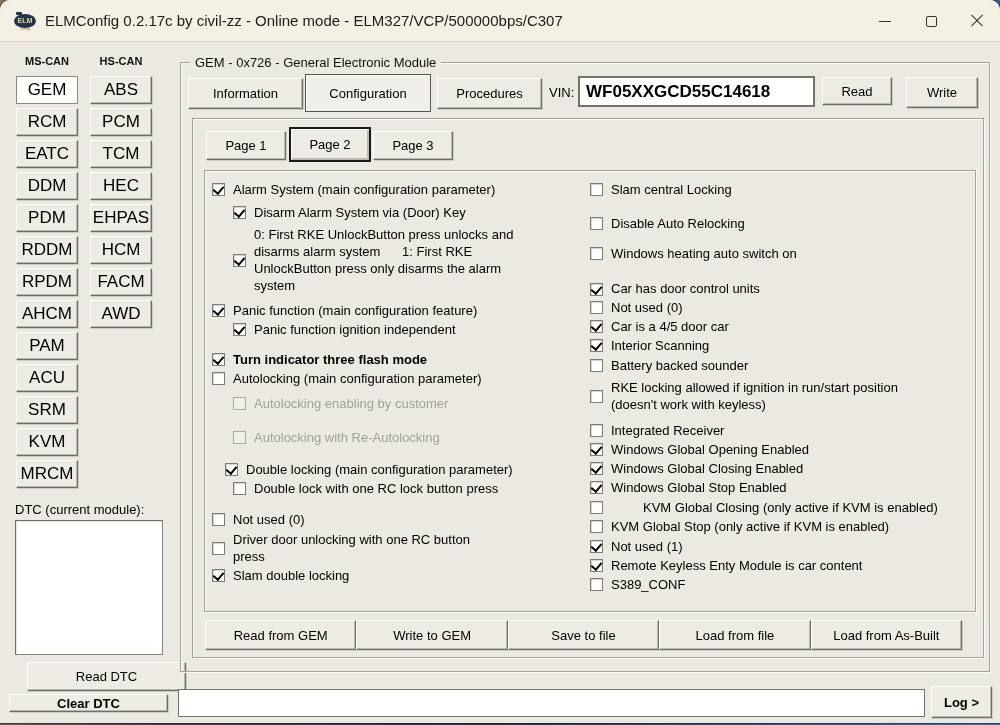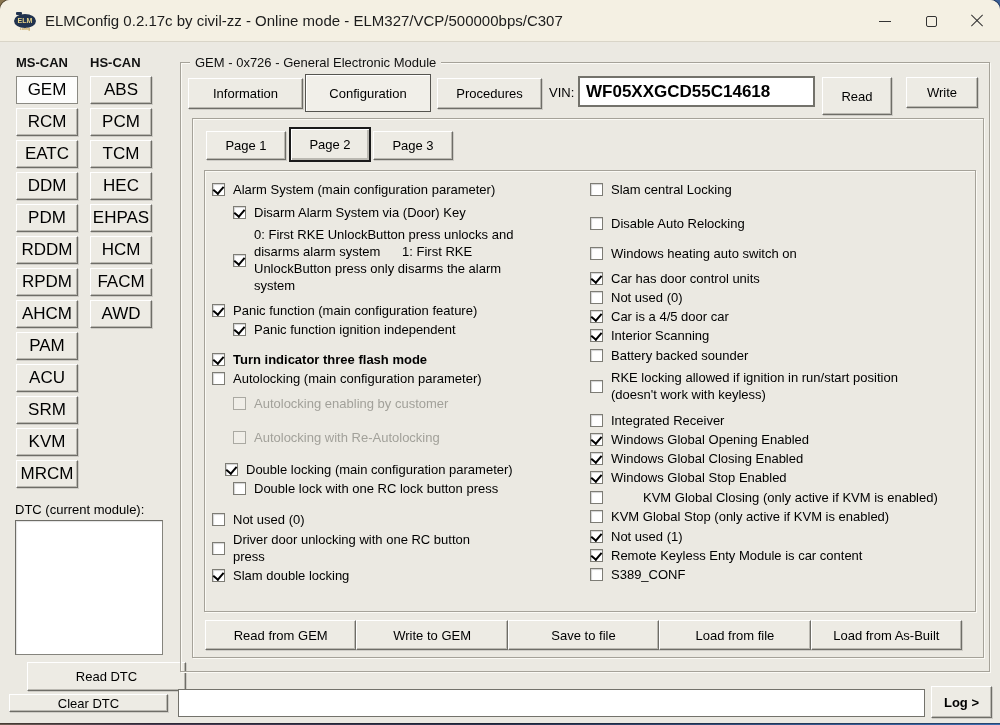--- a/index.html
+++ b/index.html
@@ -23,42 +23,42 @@
   .g-close::before { transform:rotate(45deg); } .g-close::after { transform:rotate(-45deg); }
   
   .btn { background:#edebe4; color:#000; font-size:13px; display:flex; align-items:center; justify-content:center;
     border-top:1px solid #ffffff; border-left:1px solid #ffffff;
     border-right:1px solid #6e6d67; border-bottom:1px solid #6e6d67;
     box-shadow:inset -1px -1px 0 #bab8b1, 1px 1px 0 rgba(0,0,0,.12); cursor:default; white-space:nowrap; }
   .sunken { background:#fff; border:1px solid #85847d; border-top-color:#6e6d67; border-left-color:#6e6d67;
     box-shadow:inset 1px 1px 1px rgba(0,0,0,.12); }
   .etched { border:1px solid #a5a299; box-shadow:1px 1px 0 #fbfaf5, inset 1px 1px 0 #fbfaf5; }
   
-  .can-label { position:absolute; top:55px; width:62px; text-align:left; font-weight:bold; font-size:13px; color:#111; }
+  .can-label { position:absolute; top:55px; width:62px; text-align:center; font-weight:bold; font-size:11px; color:#111; }
   #ms-label { left:16px; } #hs-label { left:90px; }
   #ms-col { position:absolute; left:16px; top:76px; width:62px; }
   #hs-col { position:absolute; left:90px; top:76px; width:62px; }
   .mbtn { width:100%; height:28px; margin-bottom:4px; font-size:17px; }
   .mbtn.sel { background:#fdfdfc; border:1px solid #8b8a83; box-shadow:none; }
   #dtc-label { position:absolute; left:15px; top:502px; font-size:13px; color:#000; }
   #dtc-box { position:absolute; left:15px; top:520px; width:148px; height:135px; }
   #read-dtc { position:absolute; left:27px; top:662px; width:159px; height:29px; }
-  #clear-dtc { position:absolute; left:9px; top:694px; width:159px; height:18px; }
+  #clear-dtc { position:absolute; left:9px; top:694px; width:159px; height:18px;font-weight:bold; }
   
   #groupbox { position:absolute; left:180px; top:62px; width:810px; height:610px; }
   #group-legend { position:absolute; left:190px; top:55px; background:#ebe9e2; padding:0 5px; font-size:13px; color:#111; }
   .tab { position:absolute; height:31px; }
   #tab-information { left:188px; top:78px; width:115px; }
   #tab-configuration { left:305px; top:74px; width:126px; height:38px; background:#f1efe9;
      border:1px solid #55544f; box-shadow:inset 1px 1px 0 #fff; }
   #tab-procedures { left:437px; top:78px; width:105px; }
   #vin-label { position:absolute; left:549px; top:85px; font-size:13px; }
   #vin-input { position:absolute; left:578px; top:76px; width:237px; height:31px; border:2px solid #73726b;
      background:#fff; font-family:"Liberation Sans",sans-serif; font-size:17px; font-weight:bold; padding:0 6px; }
-  #read-btn { position:absolute; left:822px; top:77px; width:70px; height:38px; }
+  #read-btn { position:absolute; left:822px; top:77px; width:70px; height:28px; }
   #write-btn { position:absolute; left:906px; top:77px; width:72px; height:31px; }
   #outer-panel { position:absolute; left:192px; top:118px; width:792px; height:540px; }
   .page { position:absolute; height:29px; width:80px; }
   #page-tab-0 { left:206px; top:131px; }
   #page-tab-1 { left:289px; top:127px; width:82px; height:35px; border:2px solid #1a1a1a; background:#edebe4;
      box-shadow:inset 1px 1px 0 #fff, inset -2px -2px 0 #bab8b1; }
   #page-tab-2 { left:373px; top:131px; }
   #inner-panel { position:absolute; left:204px; top:170px; width:772px; height:442px; }
   #col-left { position:absolute; left:212px; top:181px; width:352px; }
   #col-right { position:absolute; left:590px; top:181px; width:382px; }
@@ -227,21 +227,21 @@
         <span class="lbl">Slam central Locking</span>
       </div>
       <div class="chk" style="margin-top: 17px;">
         <span class="box"></span>
         <span class="lbl">Disable Auto Relocking</span>
       </div>
       <div class="chk" style="margin-top: 13px;">
         <span class="box"></span>
         <span class="lbl">Windows heating auto switch on</span>
       </div>
-      <div class="chk" style="margin-top: 8px;">
+      <div class="chk" style="margin-top: 18px; align-items: center;">
         <span class="box on"></span>
         <span class="lbl">Car has door control units</span>
       </div>
       <div class="chk" style="margin-top: 2px;">
         <span class="box"></span>
         <span class="lbl">Not used (0)</span>
       </div>
       <div class="chk" style="margin-top: 2px;">
         <span class="box on"></span>
         <span class="lbl">Car is a 4/5 door car</span>

